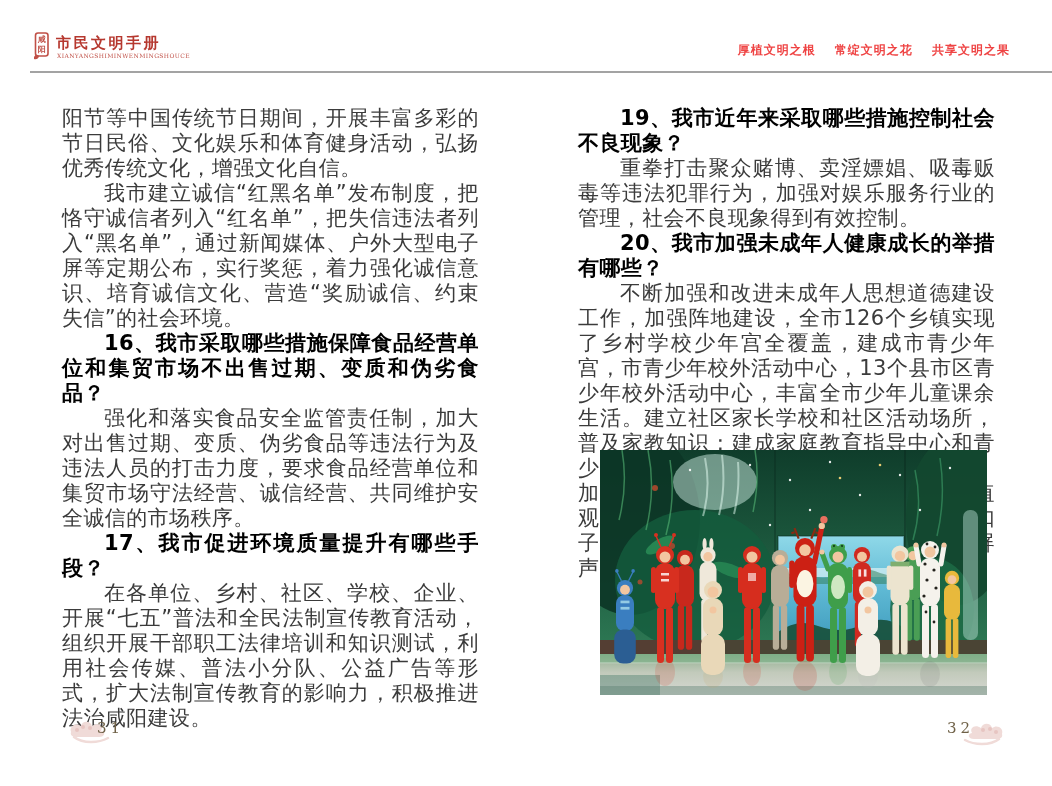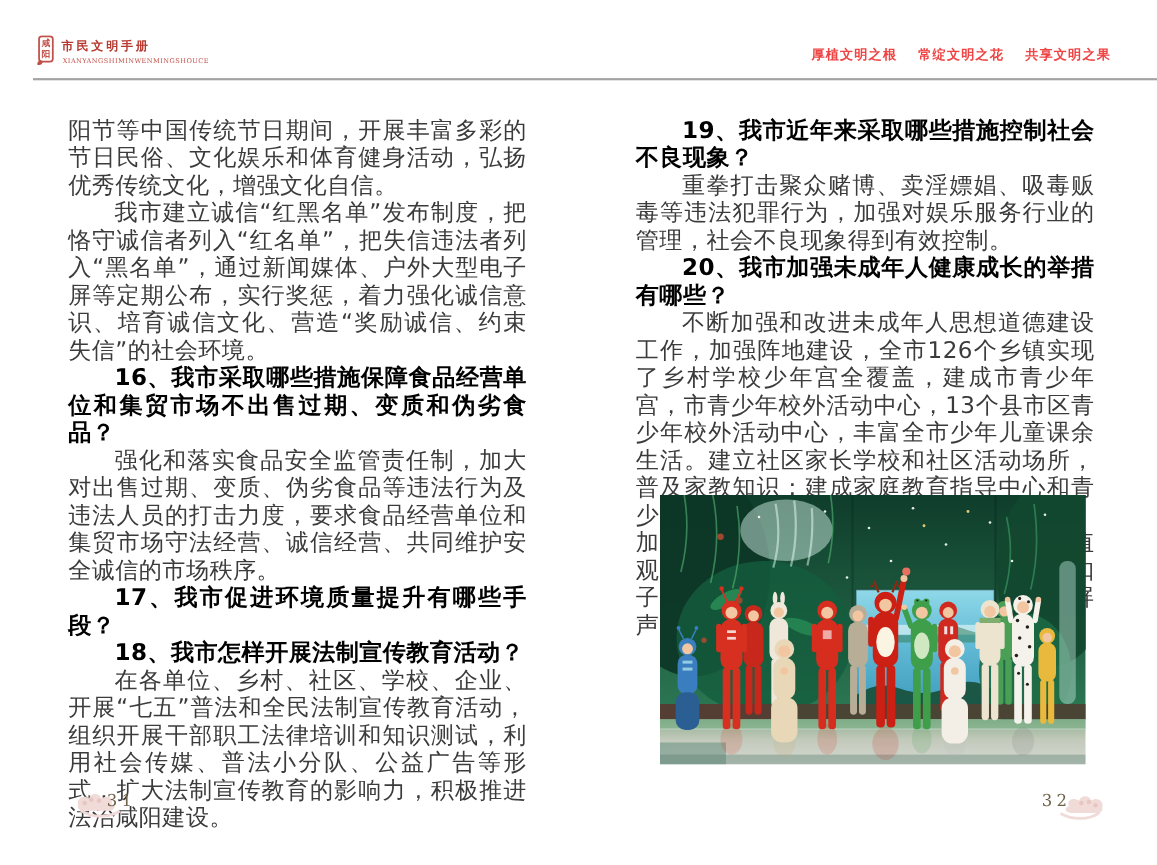--- a/index.html
+++ b/index.html
@@ -6,21 +6,21 @@
   body{
     width:1052px;height:786px;position:relative;background:#ffffff;
     font-family:"DejaVu Sans","Liberation Sans",sans-serif;
     overflow:hidden;
   }
   
   .logo-seal{position:absolute;left:33px;top:32px;}
   .logo-title{
     position:absolute;left:56px;top:34px;
     font-family:"DejaVu Serif","Liberation Serif",serif;
-    font-weight:bold;font-size:11px;letter-spacing:2.5px;color:#b6382f;
+    font-weight:bold;font-size:15px;letter-spacing:2.5px;color:#b6382f;
   }
   .logo-subtitle{
     position:absolute;left:57px;top:52px;
     font-size:6px;letter-spacing:0.4px;color:#c05047;
     font-family:"DejaVu Serif","Liberation Serif",serif;
   }
   .slogan{
     position:absolute;right:42px;top:42px;white-space:nowrap;
     font-family:"DejaVu Serif","Liberation Serif",serif;
     font-weight:bold;font-size:12px;color:#ef4444;letter-spacing:1px;
@@ -77,21 +77,20 @@
 </div>
 
 <div class="header-divider"></div>
 
 <div class="col col-left">
   <p class="no-indent">阳节等中国传统节日期间，开展丰富多彩的节日民俗、文化娱乐和体育健身活动，弘扬优秀传统文化，增强文化自信。</p>
   <p>我市建立诚信“红黑名单”发布制度，把恪守诚信者列入“红名单”，把失信违法者列入“黑名单”，通过新闻媒体、户外大型电子屏等定期公布，实行奖惩，着力强化诚信意识、培育诚信文化、营造“奖励诚信、约束失信”的社会环境。</p>
   <p class="heading">16、我市采取哪些措施保障食品经营单位和集贸市场不出售过期、变质和伪劣食品？</p>
   <p>强化和落实食品安全监管责任制，加大对出售过期、变质、伪劣食品等违法行为及违法人员的打击力度，要求食品经营单位和集贸市场守法经营、诚信经营、共同维护安全诚信的市场秩序。</p>
   <p class="heading">17、我市促进环境质量提升有哪些手段？</p>
-  <p class="heading">18、我市怎样开展法制宣传教育活动？</p>
   <p>在各单位、乡村、社区、学校、企业、开展“七五”普法和全民法制宣传教育活动，组织开展干部职工法律培训和知识测试，利用社会传媒、普法小分队、公益广告等形式，扩大法制宣传教育的影响力，积极推进法治咸阳建设。</p>
 </div>
 
 <div class="col col-right">
   <p class="heading">19、我市近年来采取哪些措施控制社会不良现象？</p>
   <p>重拳打击聚众赌博、卖淫嫖娼、吸毒贩毒等违法犯罪行为，加强对娱乐服务行业的管理，社会不良现象得到有效控制。</p>
   <p class="heading">20、我市加强未成年人健康成长的举措有哪些？</p>
   <p>不断加强和改进未成年人思想道德建设工作，加强阵地建设，全市126个乡镇实现了乡村学校少年宫全覆盖，建成市青少年宫，市青少年校外活动中心，13个县市区青少年校外活动中心，丰富全市少年儿童课余生活。建立社区家长学校和社区活动场所，普及家教知识；建成家庭教育指导中心和青少年校外心理辅导站，开展心理教育活动。加强学校教育，持续开展社会主义核心价值观教育，帮助未成年人扣好人生第一粒扣子。持续开展网吧、文化出版物市场、荧屏声</p>
 </div>
 

